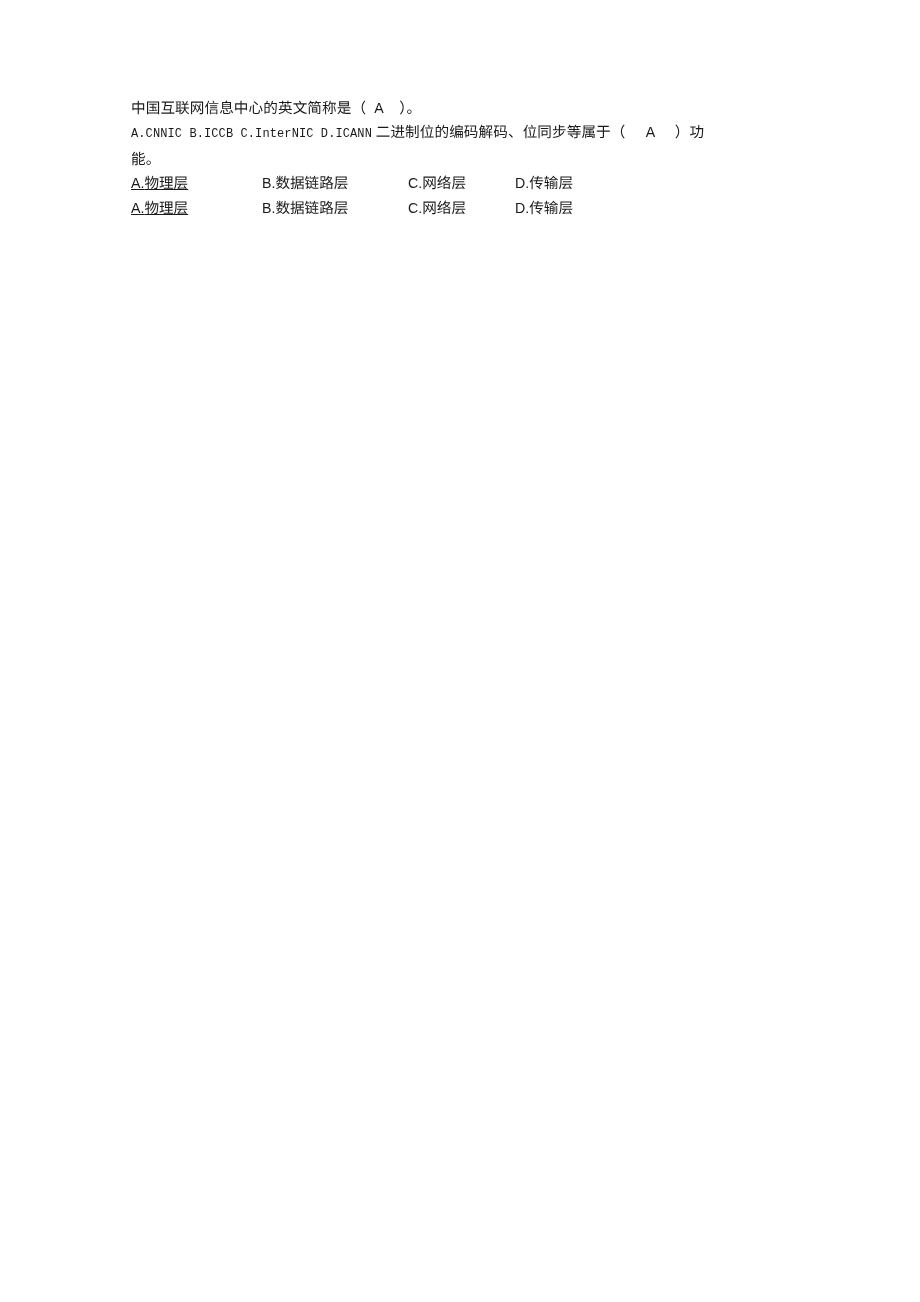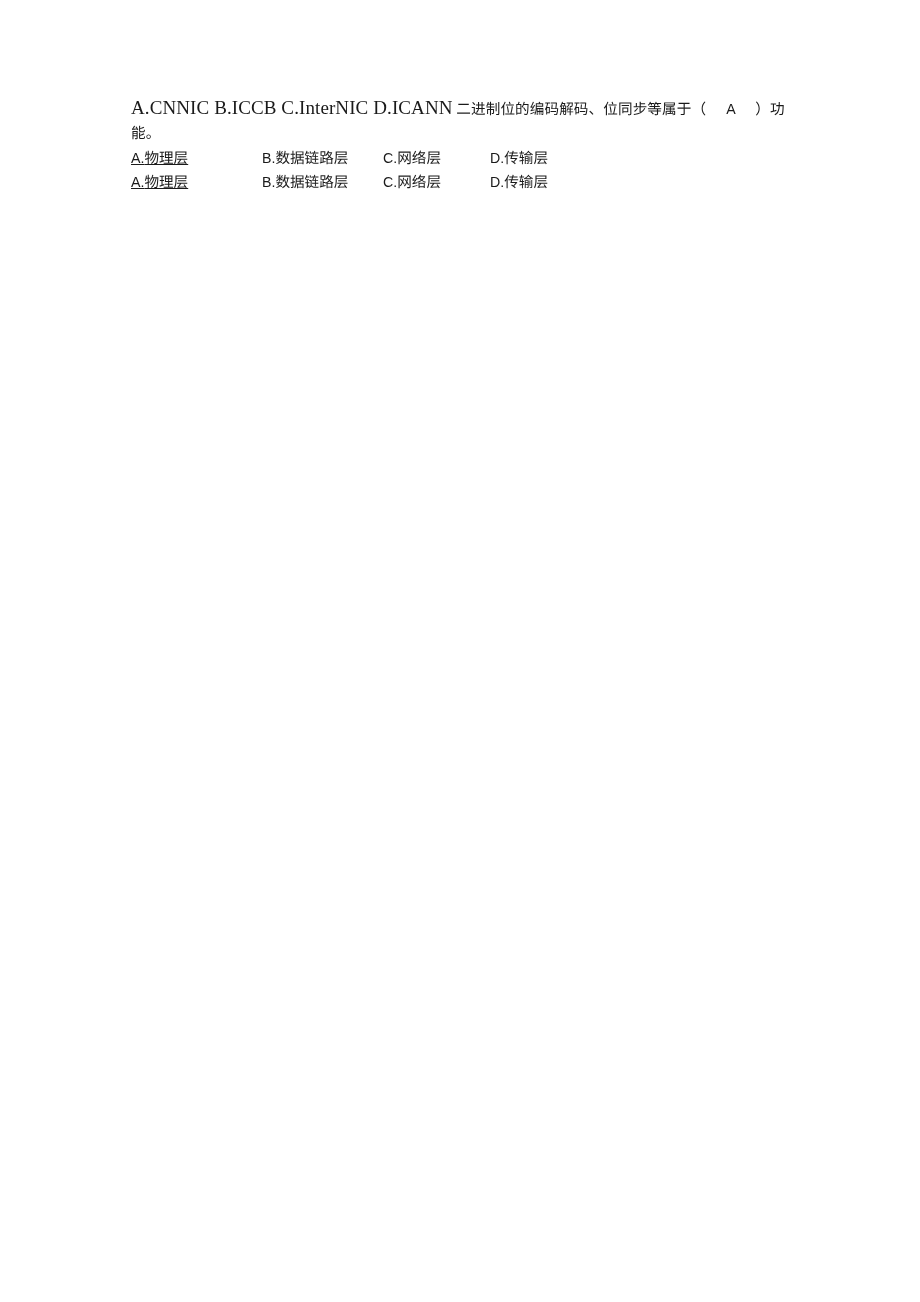--- a/index.html
+++ b/index.html
@@ -42,22 +42,22 @@
     color: #1a1a1a;
   }
 
   
   .cn {
     font-family: "Liberation Serif", "DejaVu Serif", serif;
   }
 
   
   .lat {
-    font-family: Liberation Serif, serif;
-    font-size: 19px;
+    font-family: Liberation Mono, monospace;
+    font-size: 12px;
   }
 
   
   .ans {
     font-family: "Liberation Sans", "DejaVu Sans", sans-serif;
     font-size: 14.2px;
   }
 
   
   .optlbl {
@@ -70,29 +70,30 @@
     line-height: 24.4px;
     white-space: pre;
     color: #1a1a1a;
   }
 
   .opt {
     display: inline-block;
   }
   .opt-a { width: 131px; text-decoration: underline; }
   .opt-b { width: 121px; }
-  .opt-c { width: 107px; }
+  .opt-c { width: 107px; margin-left: 25px; }
   .opt-d { width: auto; }
 </style>
 </head>
 <body>
 
 <div class="page">
   <div class="doc-body">
 
+    <div class="line"><span class="cn">中国互联网信息中心的英文简称是（</span><span class="ans">  </span><span class="ans">A</span><span class="ans">    </span><span class="cn">）。</span></div>
 
     <div class="line"><span class="lat">A.CNNIC B.ICCB C.InterNIC D.ICANN</span><span class="cn"> </span><span class="cn">二进制位的编码解码、位同步等属于（</span><span class="ans">     </span><span class="ans">A</span><span class="ans">     </span><span class="cn">）功</span></div>
 
     <div class="line"><span class="cn">能。</span></div>
 
     <div class="opt-row"><span class="opt opt-a"><span class="optlbl">A.</span><span class="cn">物理层</span></span><span class="opt opt-b"><span class="optlbl">B.</span><span class="cn">数据链路层</span></span><span class="opt opt-c"><span class="optlbl">C.</span><span class="cn">网络层</span></span><span class="opt opt-d"><span class="optlbl">D.</span><span class="cn">传输层</span></span></div>
 
 
     <div class="opt-row"><span class="opt opt-a"><span class="optlbl">A.</span><span class="cn">物理层</span></span><span class="opt opt-b"><span class="optlbl">B.</span><span class="cn">数据链路层</span></span><span class="opt opt-c"><span class="optlbl">C.</span><span class="cn">网络层</span></span><span class="opt opt-d"><span class="optlbl">D.</span><span class="cn">传输层</span></span></div>
 

